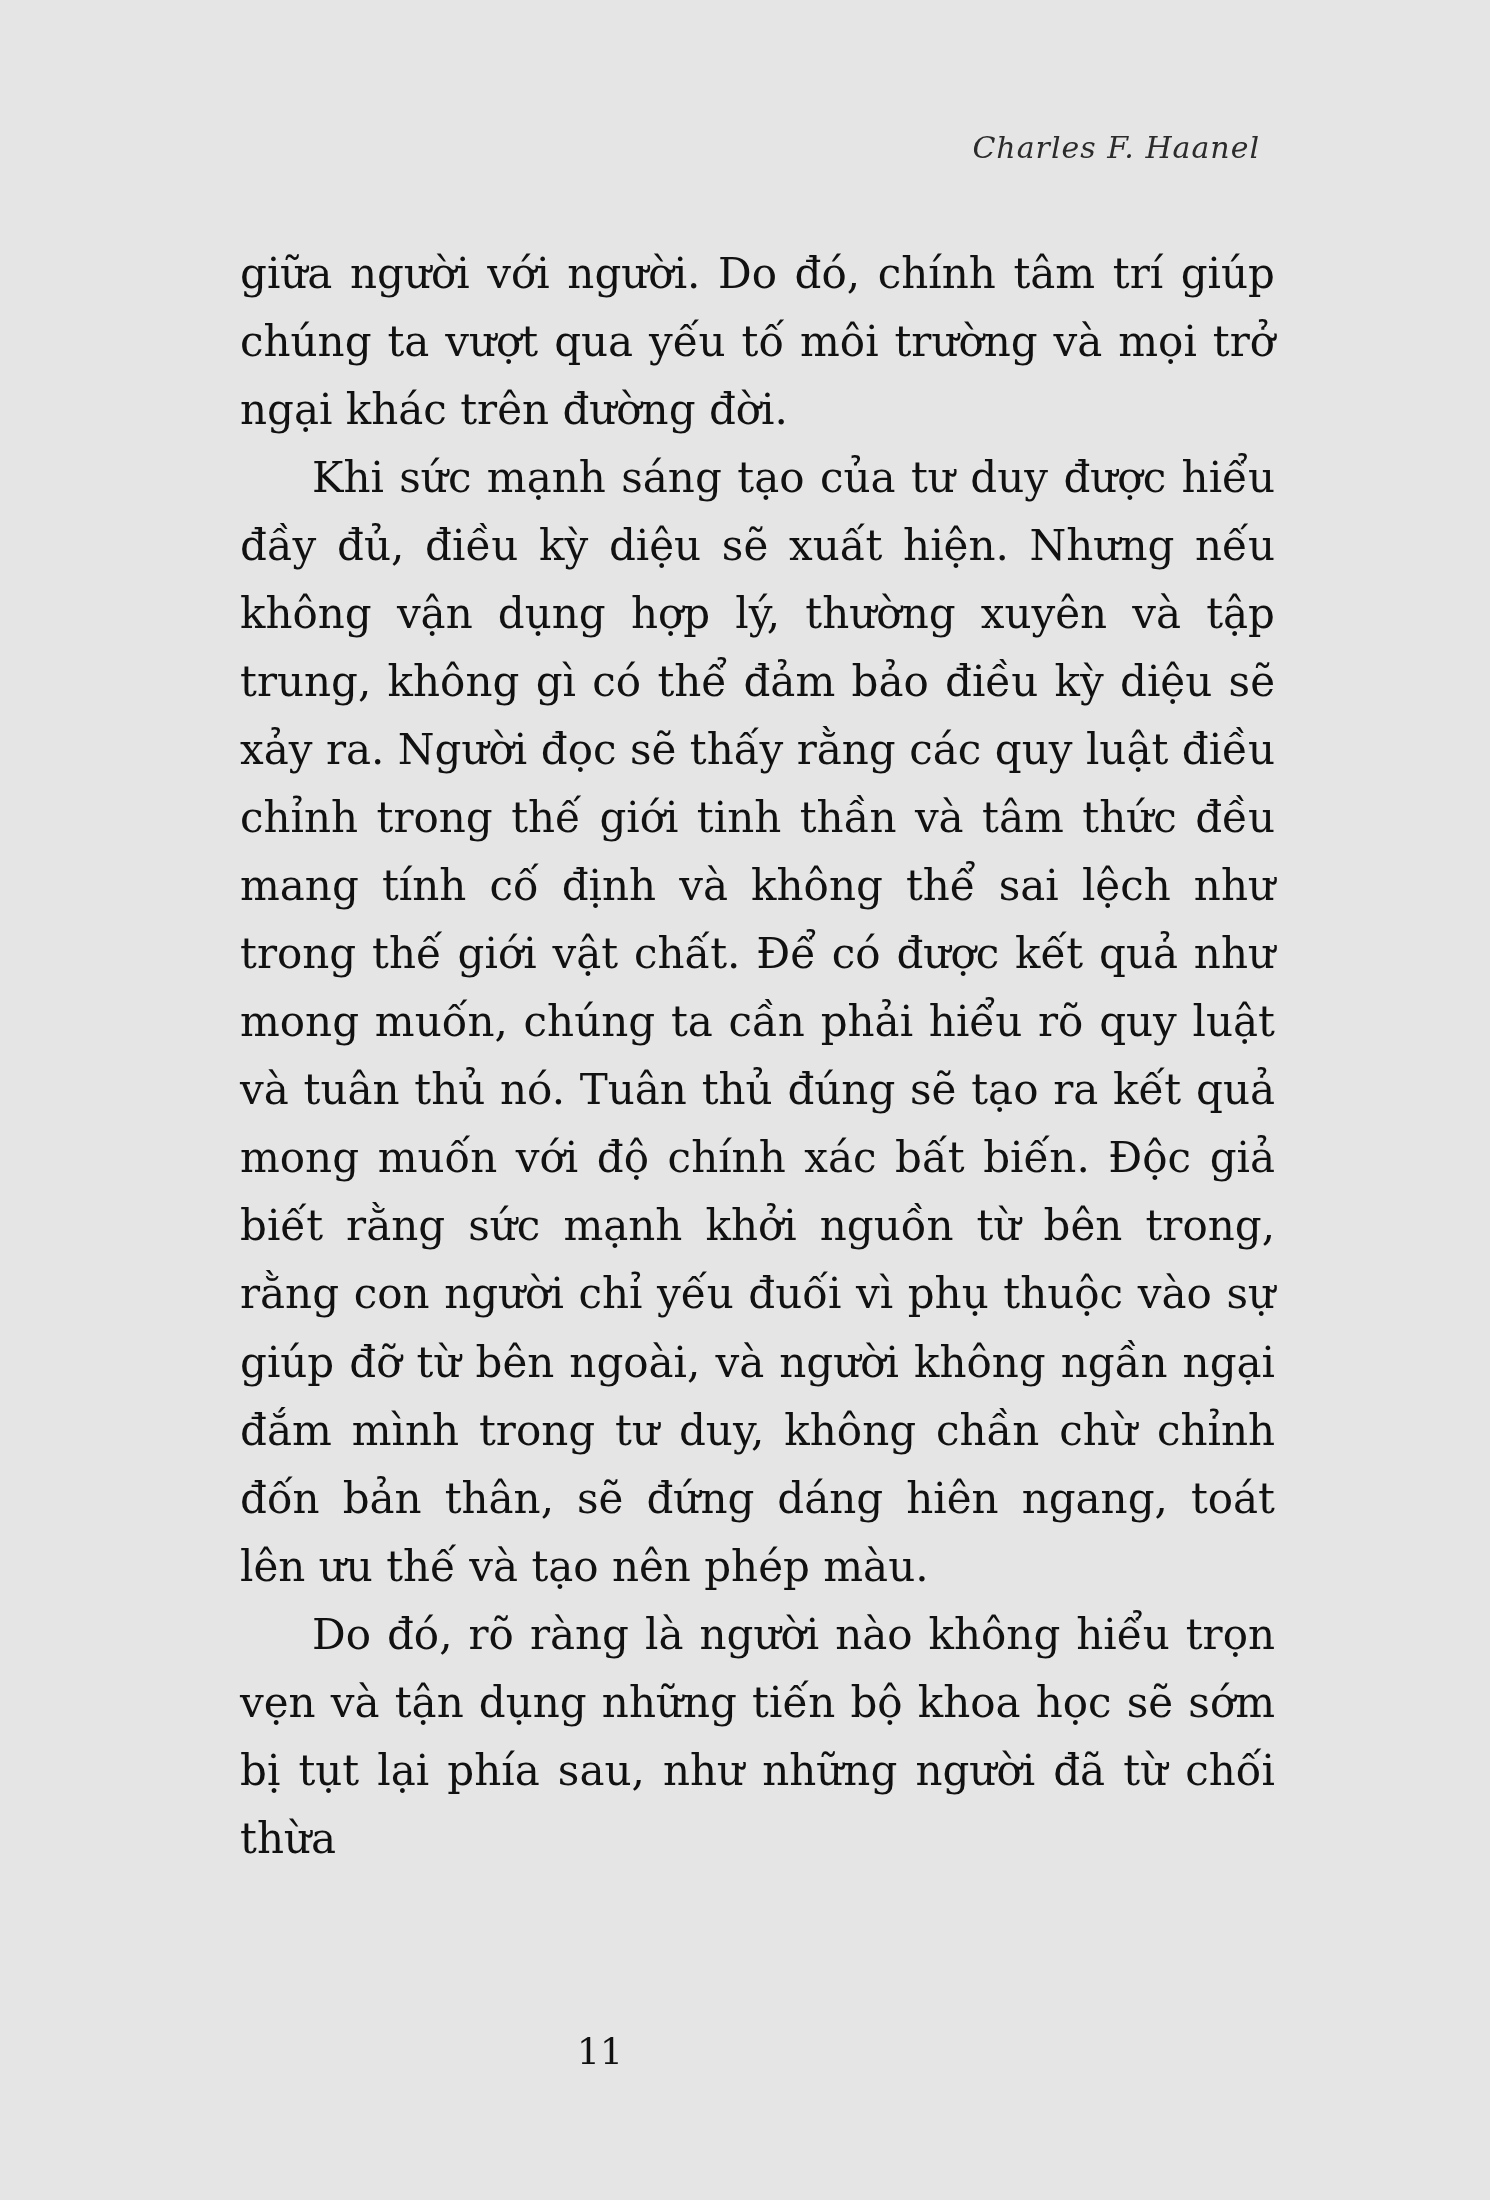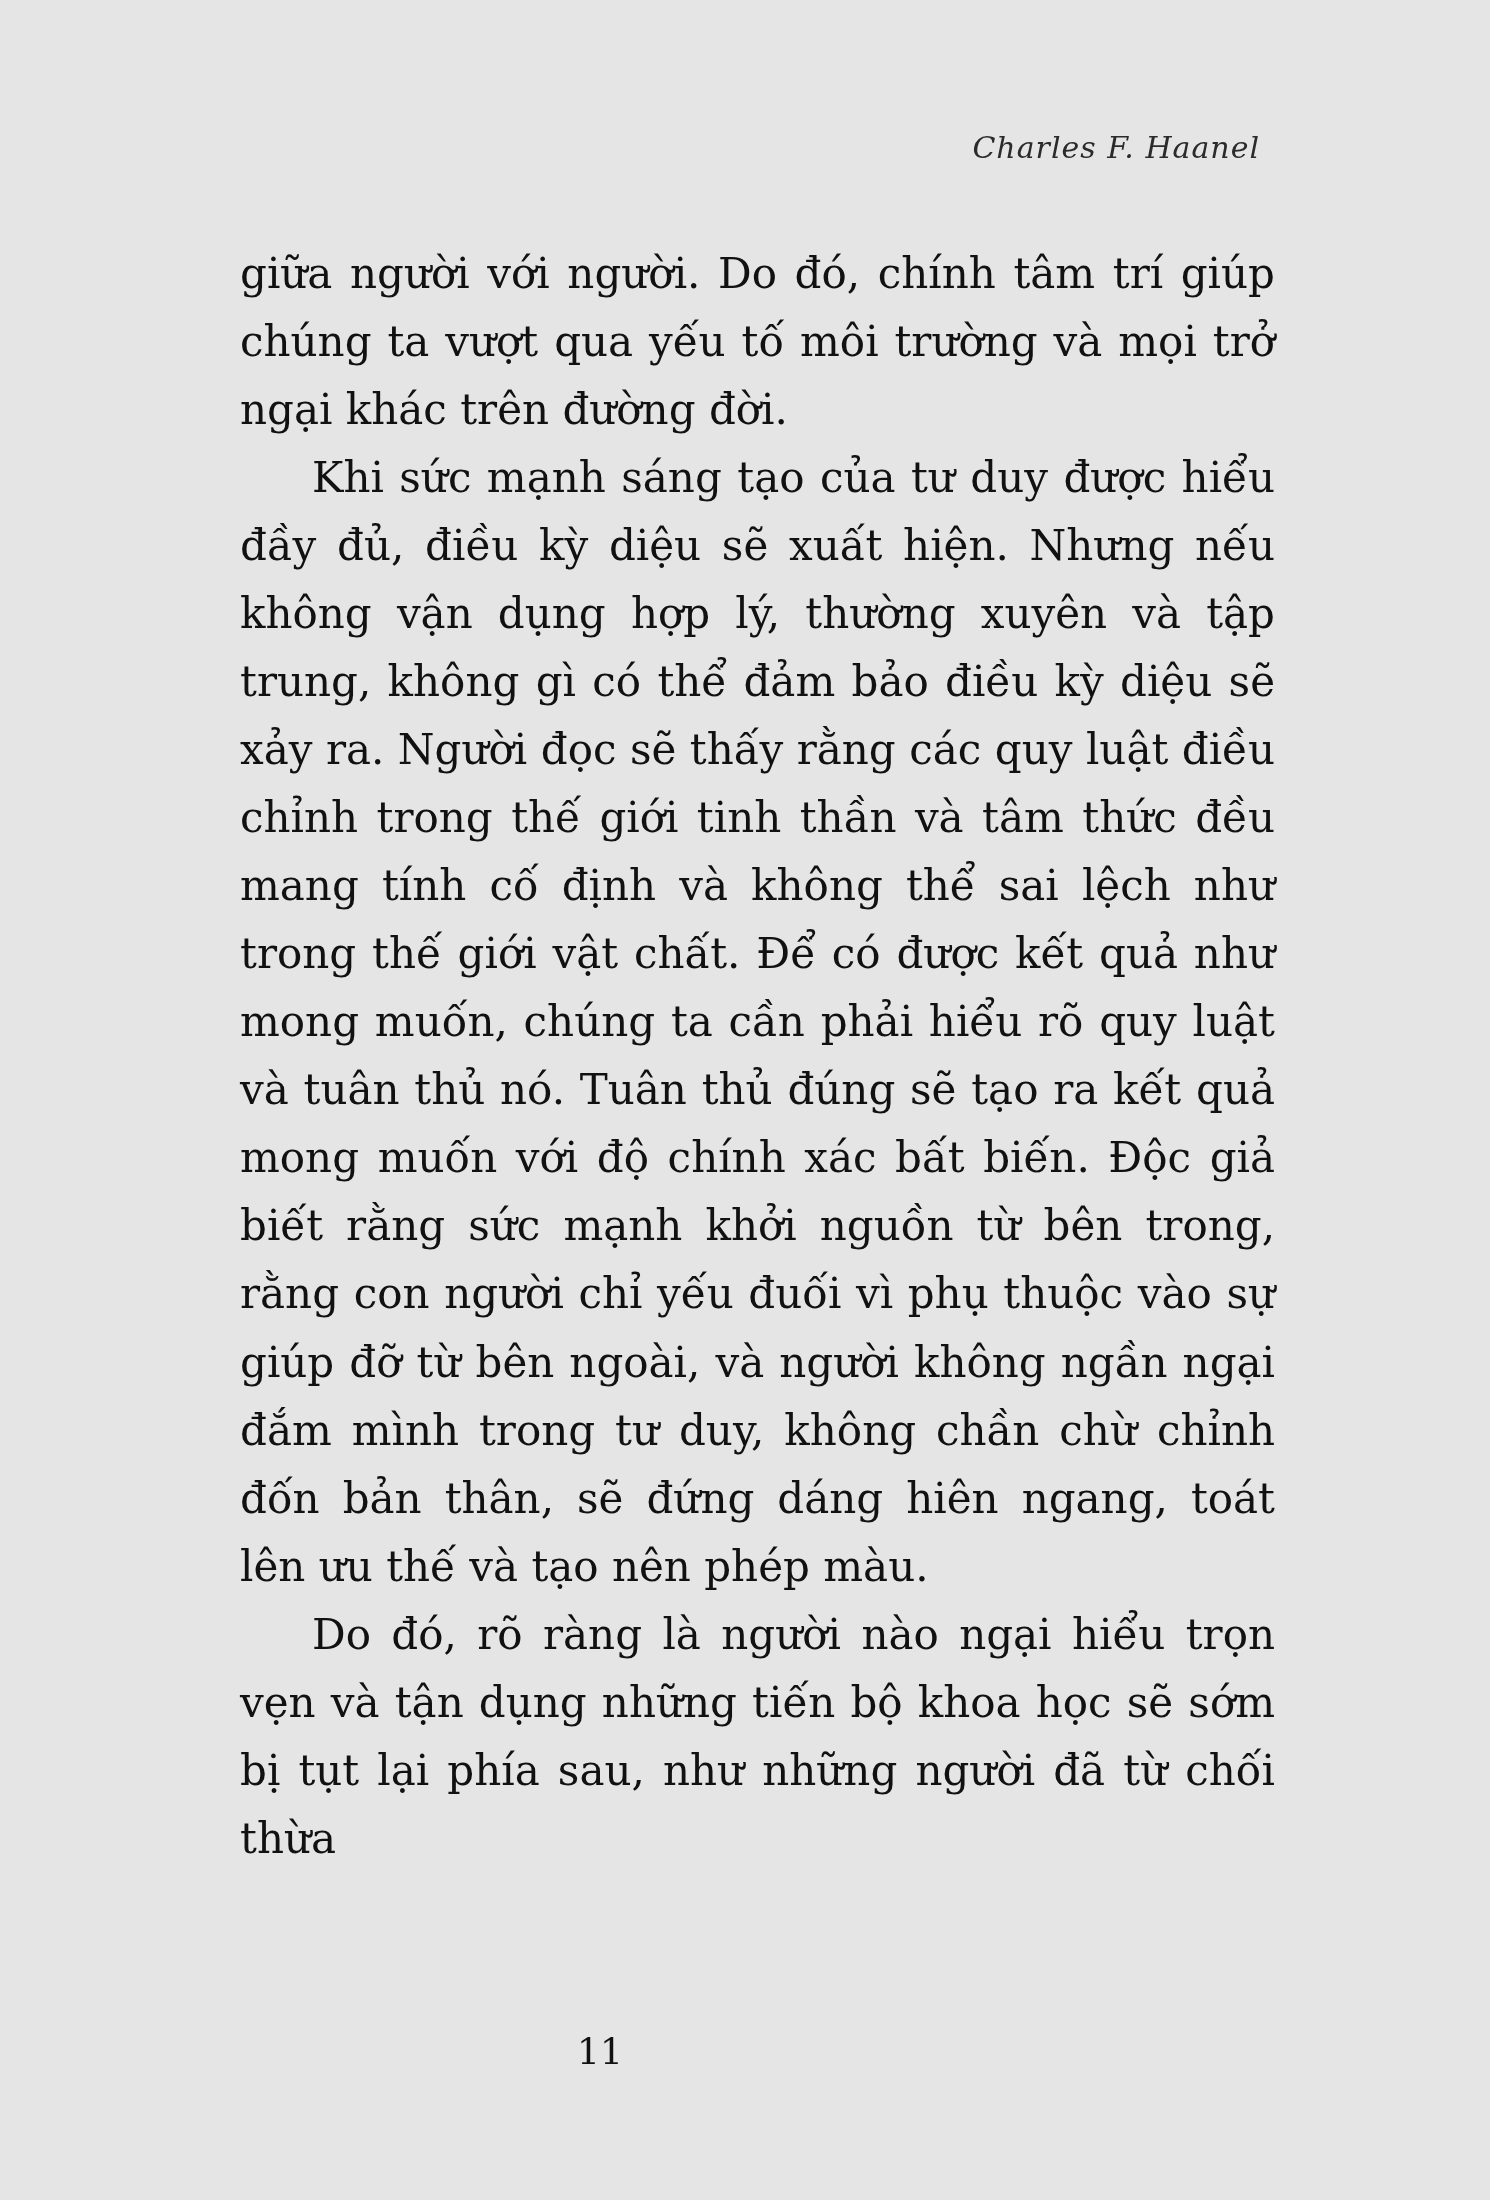--- a/index.html
+++ b/index.html
@@ -61,18 +61,18 @@
 </head>
 <body>
 
 <div class="page">
 
   <div class="running-head">Charles F. Haanel</div>
 
   <div class="body-text">
     <p>giữa người với người. Do đó, chính tâm trí giúp chúng ta vượt qua yếu tố môi trường và mọi trở ngại khác trên đường đời.</p>
     <p class="indent">Khi sức mạnh sáng tạo của tư duy được hiểu đầy đủ, điều kỳ diệu sẽ xuất hiện. Nhưng nếu không vận dụng hợp lý, thường xuyên và tập trung, không gì có thể đảm bảo điều kỳ diệu sẽ xảy ra. Người đọc sẽ thấy rằng các quy luật điều chỉnh trong thế giới tinh thần và tâm thức đều mang tính cố định và không thể sai lệch như trong thế giới vật chất. Để có được kết quả như mong muốn, chúng ta cần phải hiểu rõ quy luật và tuân thủ nó. Tuân thủ đúng sẽ tạo ra kết quả mong muốn với độ chính xác bất biến. Độc giả biết rằng sức mạnh khởi nguồn từ bên trong, rằng con người chỉ yếu đuối vì phụ thuộc vào sự giúp đỡ từ bên ngoài, và người không ngần ngại đắm mình trong tư duy, không chần chừ chỉnh đốn bản thân, sẽ đứng dáng hiên ngang, toát lên ưu thế và tạo nên phép màu.</p>
-    <p class="indent last-line-left">Do đó, rõ ràng là người nào ngại hiểu trọn vẹn và tận dụng những tiến bộ khoa học sẽ sớm bị tụt lại phía sau, như những người đã từ chối thừa</p>
+    <p class="indent last-line-left">Do đó, rõ ràng là người nào không hiểu trọn vẹn và tận dụng những tiến bộ khoa học sẽ sớm bị tụt lại phía sau, như những người đã từ chối thừa</p>
   </div>
 
   <div class="page-number">11</div>
 
 </div>
 
 </body></html>

